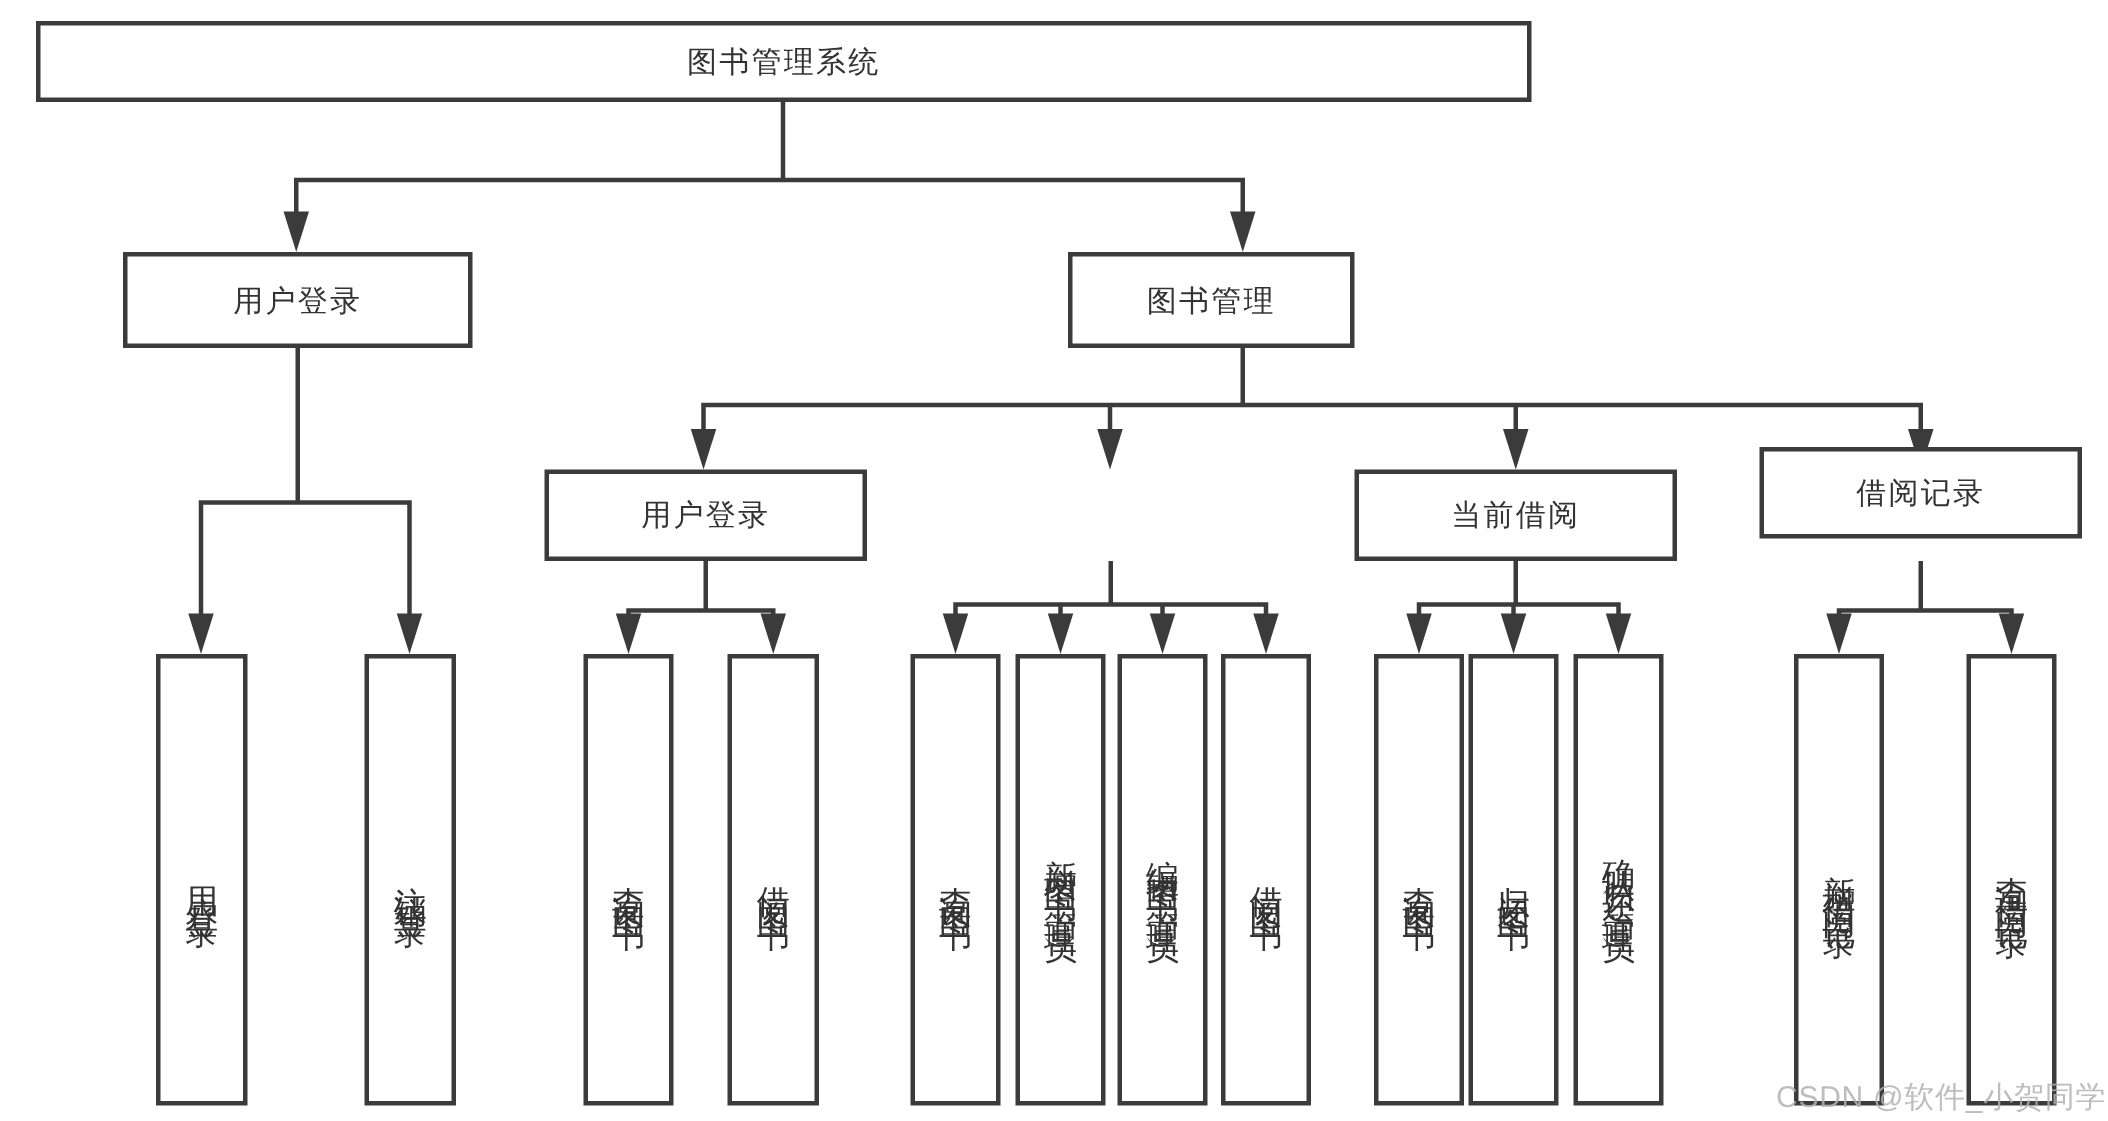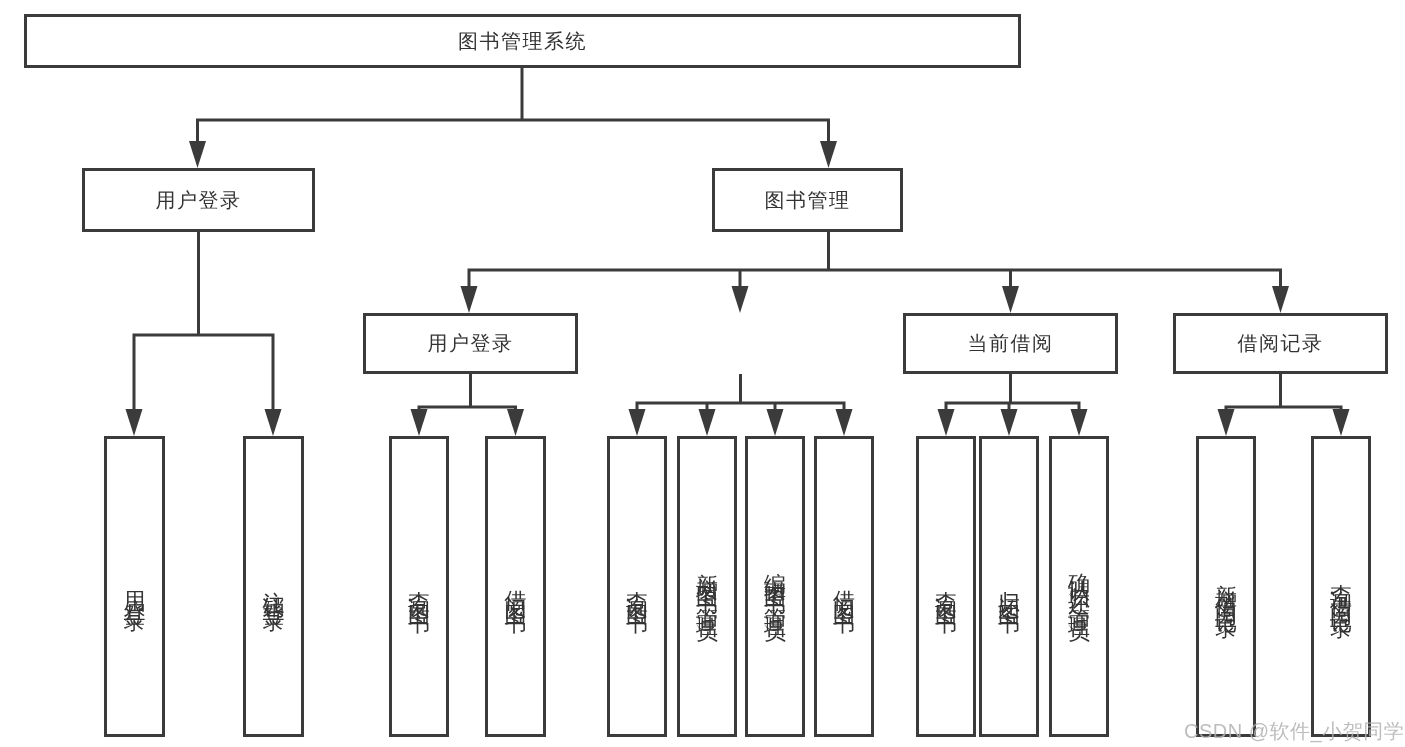--- a/index.html
+++ b/index.html
@@ -93,21 +93,21 @@
     </g>
   </svg>
 
   <div class="box h" style="left:24px;top:14px;width:997px;height:54px">图书管理系统</div>
 
   <div class="box h" style="left:82px;top:168px;width:233px;height:64px">用户登录</div>
   <div class="box h" style="left:712px;top:168px;width:191px;height:64px">图书管理</div>
 
   <div class="box h" style="left:363px;top:313px;width:215px;height:61px">用户登录</div>
   <div class="box h" style="left:903px;top:313px;width:215px;height:61px">当前借阅</div>
-  <div class="box h" style="left:1173px;top:313px;width:215px;height:61px">借阅记录</div>
+  <div class="box h" style="left:1173px;top:298px;width:215px;height:61px">借阅记录</div>
 
   <div class="box v" style="left:104px;top:436px;width:61px;height:301px">用户登录</div>
   <div class="box v" style="left:243px;top:436px;width:61px;height:301px">注销登录</div>
 
   <div class="box v" style="left:389px;top:436px;width:60px;height:301px">查询图书</div>
   <div class="box v" style="left:485px;top:436px;width:61px;height:301px">借阅图书</div>
 
   <div class="box v" style="left:607px;top:436px;width:60px;height:301px">查询图书</div>
   <div class="box v" style="left:677px;top:436px;width:60px;height:301px">新增图书（管理员）</div>
   <div class="box v" style="left:745px;top:436px;width:60px;height:301px">编辑图书（管理员）</div>

